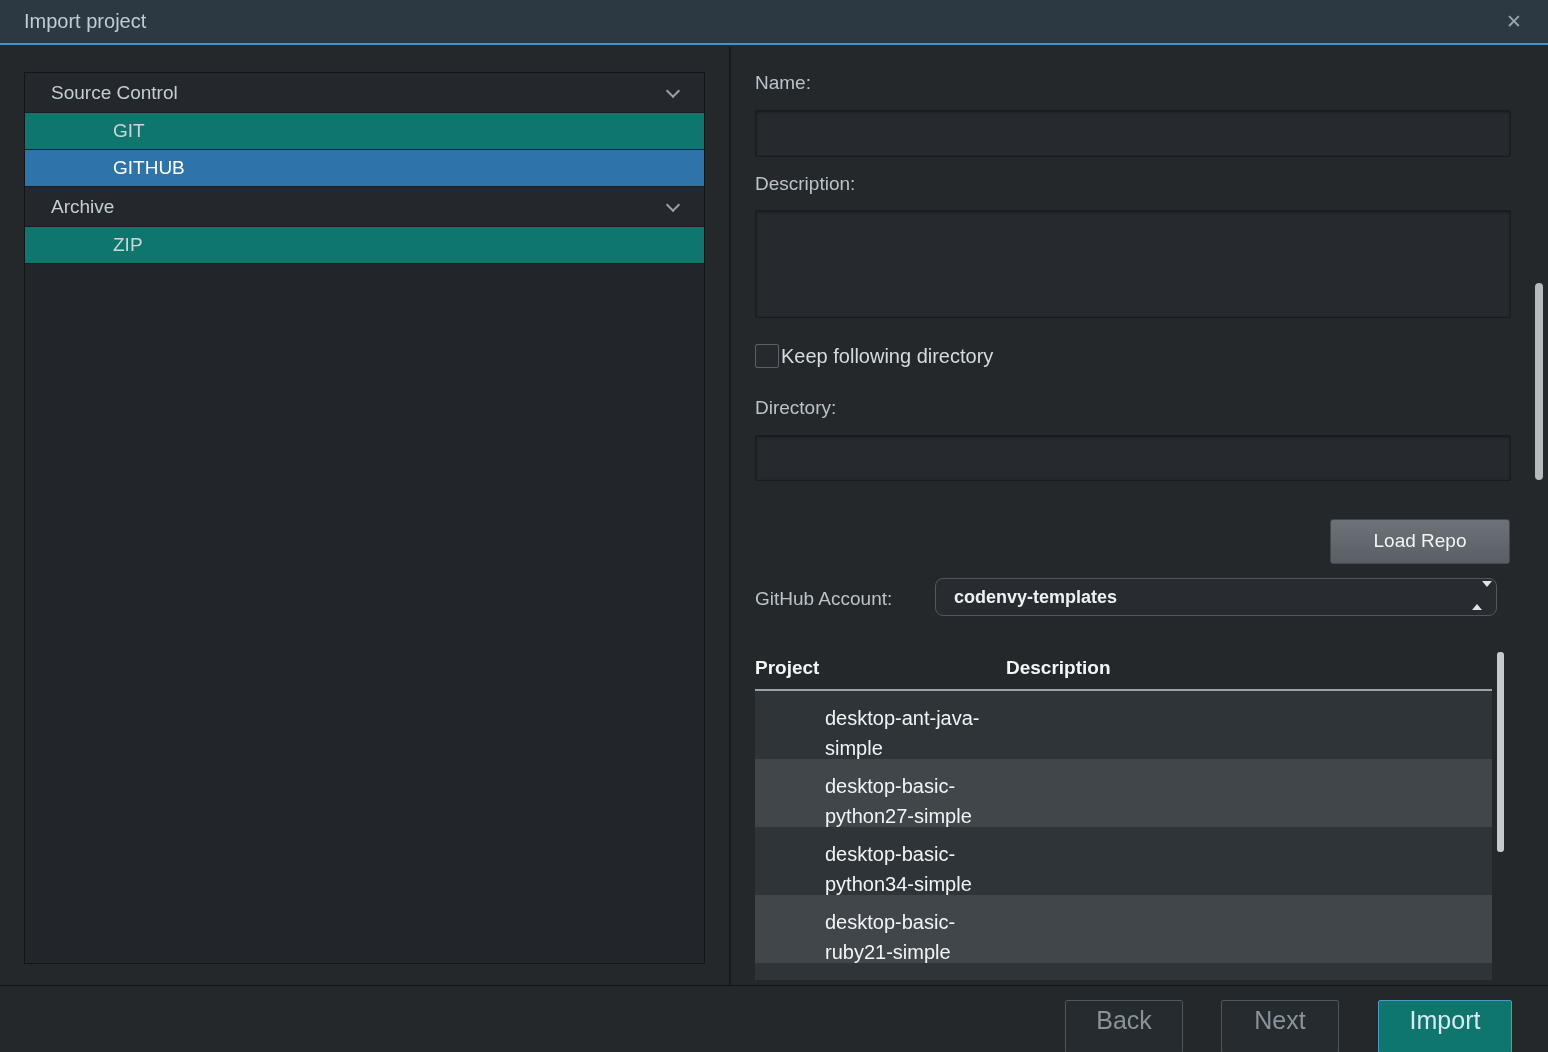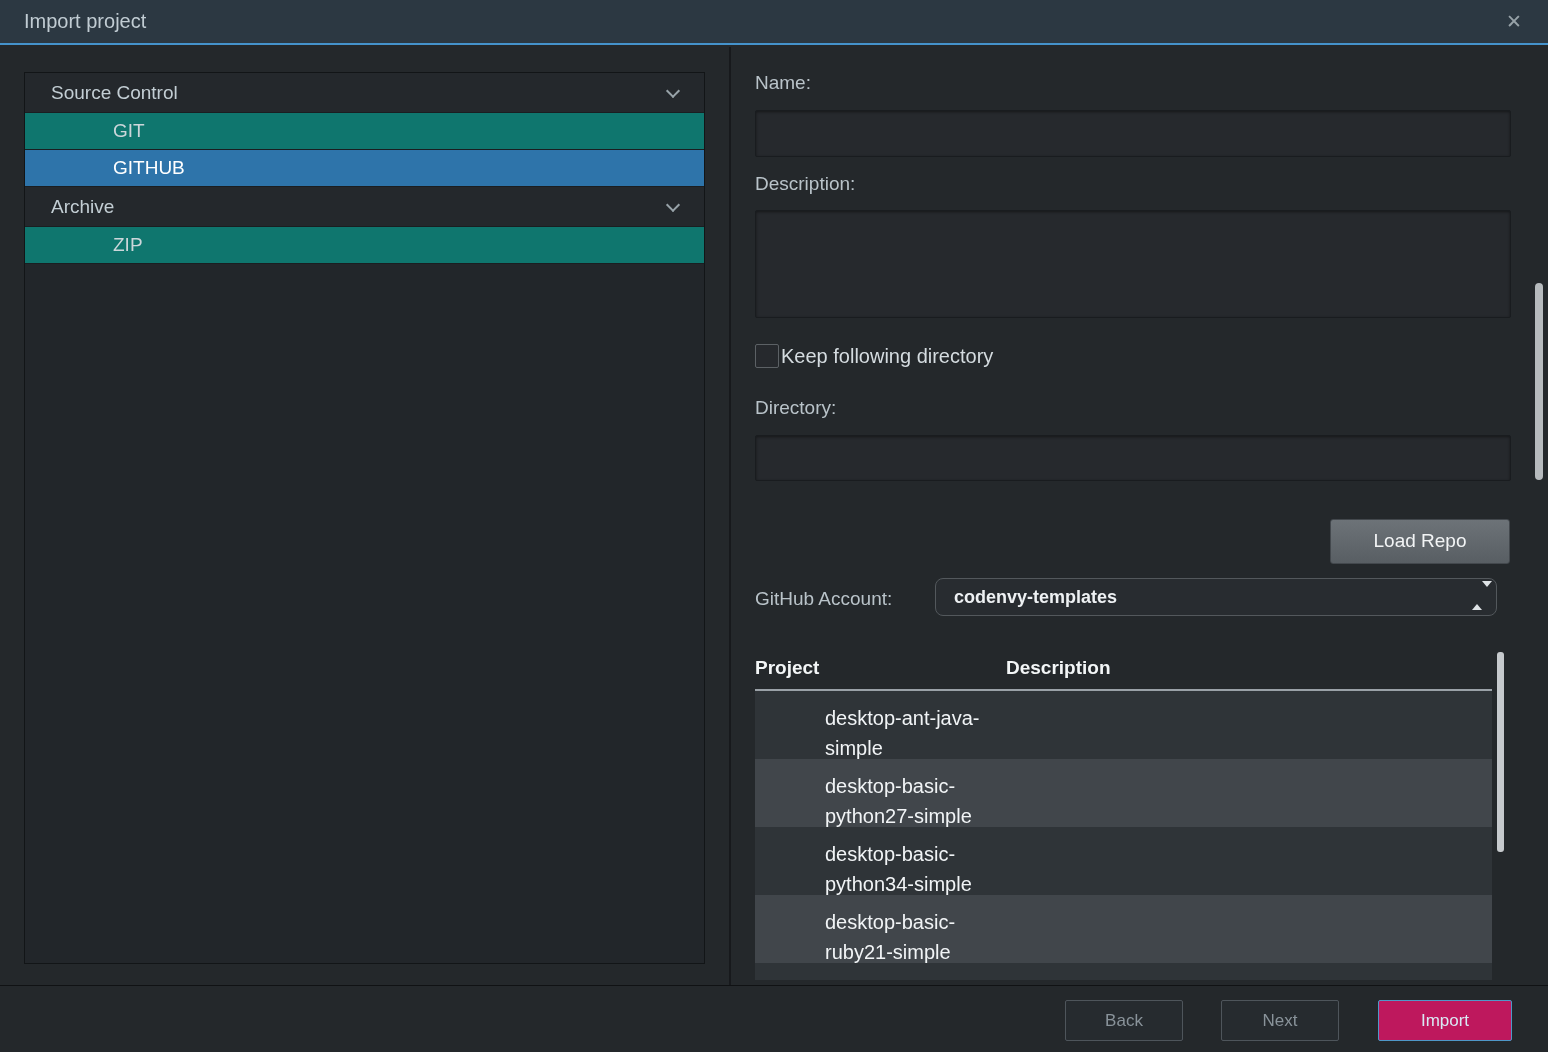--- a/index.html
+++ b/index.html
@@ -144,28 +144,28 @@
     position:absolute; left:1497px; top:652px; width:7px; height:200px;
     background:#c6cacd; border-radius:3px; cursor:pointer;
   }
   .panel-scrollbar-thumb {
     position:absolute; left:1535px; top:283px; width:8px; height:197px;
     background:#b6babd; border-radius:4px; cursor:pointer;
   }
 
   
   .btn {
-    position:absolute; top:1000px; height:41px; font-size:17px;
+    position:absolute; top:1000px; height:53px; font-size:25px;
     text-align:center; line-height:39px; border-radius:2px; cursor:pointer;
   }
   .btn.back { left:1065px; width:118px; background:#262b2f;
     border:1px solid #4e555b; color:#89939a; }
   .btn.next { left:1221px; width:118px; background:#262b2f;
     border:1px solid #4e555b; color:#89939a; }
-  .btn.import { left:1378px; width:134px; background:#be185d;
+  .btn.import { left:1378px; width:134px; background:#0f766e;
     border:1px solid #4f98c8; color:#d9e9f4; }
 </style>
 </head>
 <body>
 
 <div class="stage">
 
   <div class="titlebar">
     <span class="title">Import project</span>
     <span class="close">✕</span>

